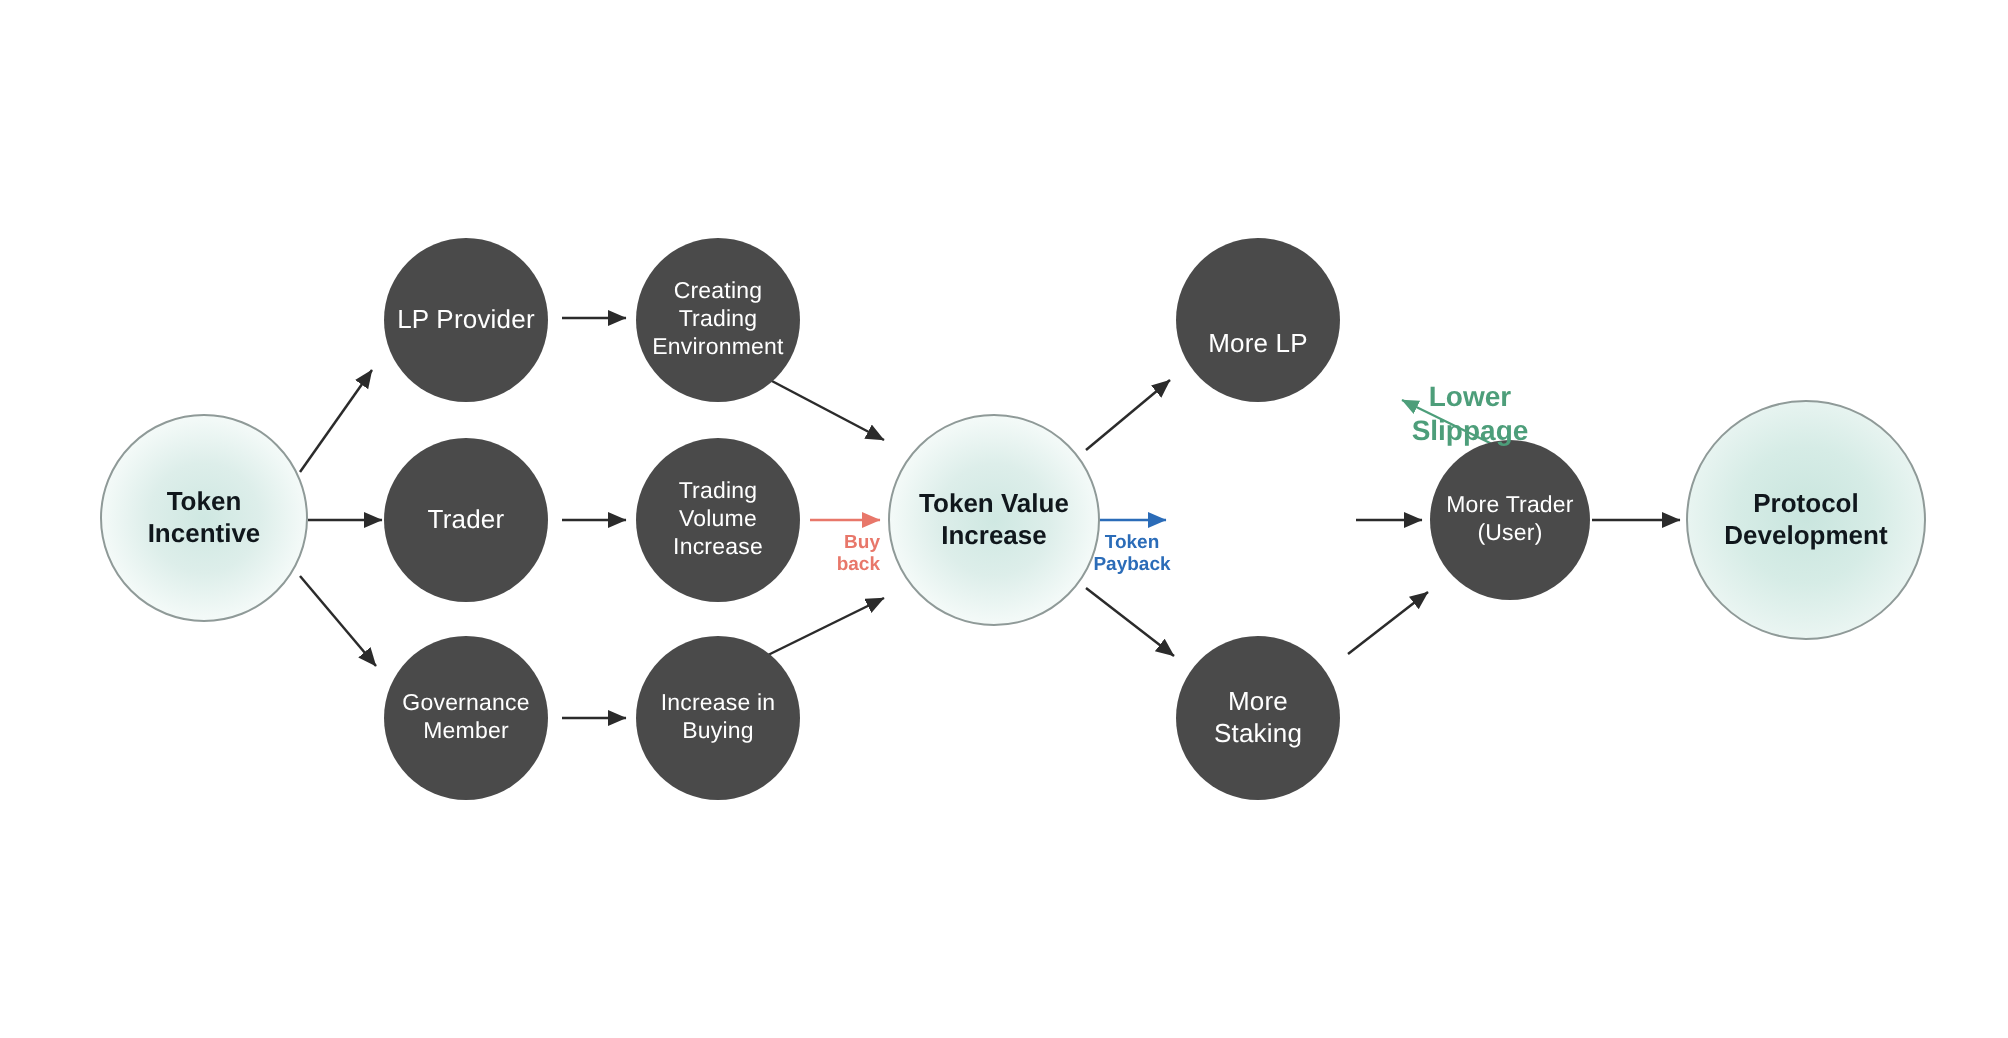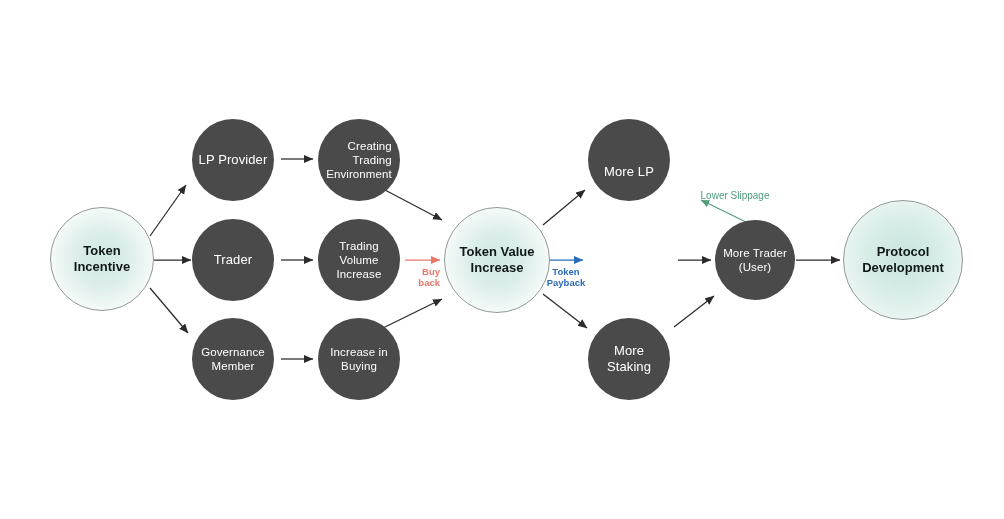--- a/index.html
+++ b/index.html
@@ -66,22 +66,22 @@
     text-align: center;
     font-size: 9.5px;
     font-weight: bold;
     line-height: 1.18;
     white-space: pre-line;
   }
   .edge-label.buyback { color: #e8776a; text-align: right; }
   .edge-label.payback { color: #2b6cb8; }
   .edge-label.slippage {
     color: #4d9e7a;
-    font-weight: normal;
-    font-size: 10px;
+    font-weight: bold;
+    font-size: 14px;
   }
 </style>
 </head>
 <body>
 
 <div id="canvas">
 
   <svg id="wires" viewBox="0 0 1004 519" xmlns="http://www.w3.org/2000/svg">
     <defs>
       <marker id="ah-dark" markerWidth="9" markerHeight="9" refX="7.2" refY="3.2" orient="auto" markerUnits="strokeWidth">
@@ -146,21 +146,21 @@
   <div class="node dark big-label" style="left:192px; top:119px; width:82px; height:82px;">
     <span class="lbl" style="white-space: pre-line;">LP Provider</span>
   </div>
 
   <div class="node dark" style="left:192px; top:318px; width:82px; height:82px;">
     <span class="lbl" style="white-space: pre-line;">Governance
 Member</span>
   </div>
 
   <div class="node dark" style="left:318px; top:119px; width:82px; height:82px;">
-    <span class="lbl" style="white-space: pre-line; text-align: right;">Creating
+    <span class="lbl" style="white-space: pre-line;">Creating
 Trading
 Environment</span>
   </div>
 
   <div class="node dark" style="left:318px; top:219px; width:82px; height:82px;justify-content:flex-end;">
     <span class="lbl" style="white-space: pre-line; padding:0 3px;">Trading Volume
 Increase</span>
   </div>
 
   <div class="node dark" style="left:318px; top:318px; width:82px; height:82px;">

